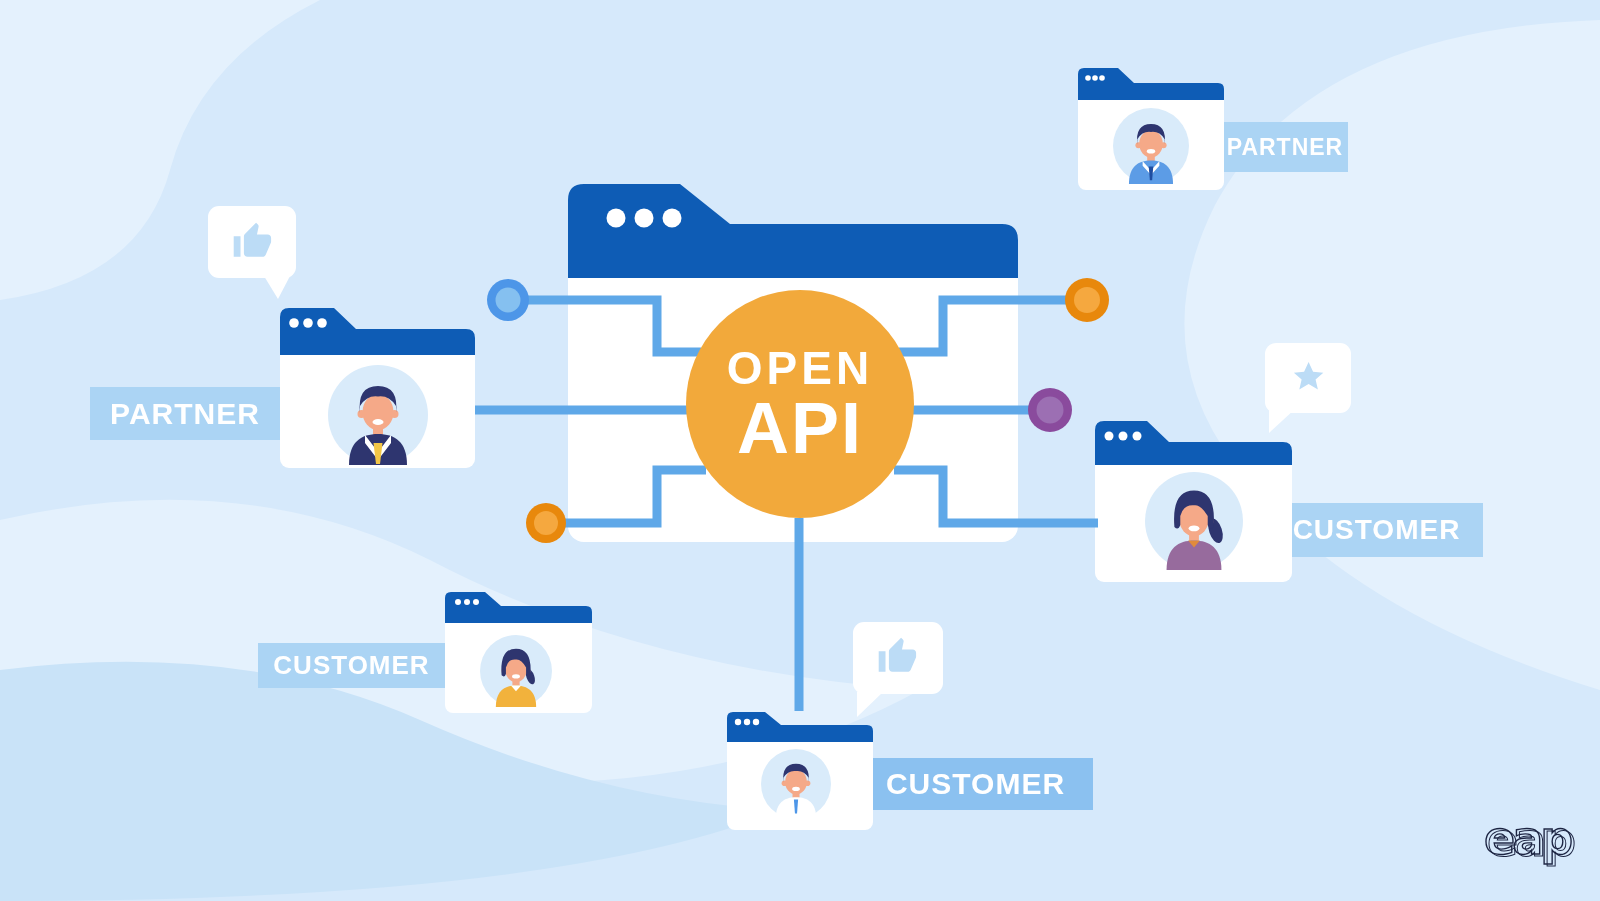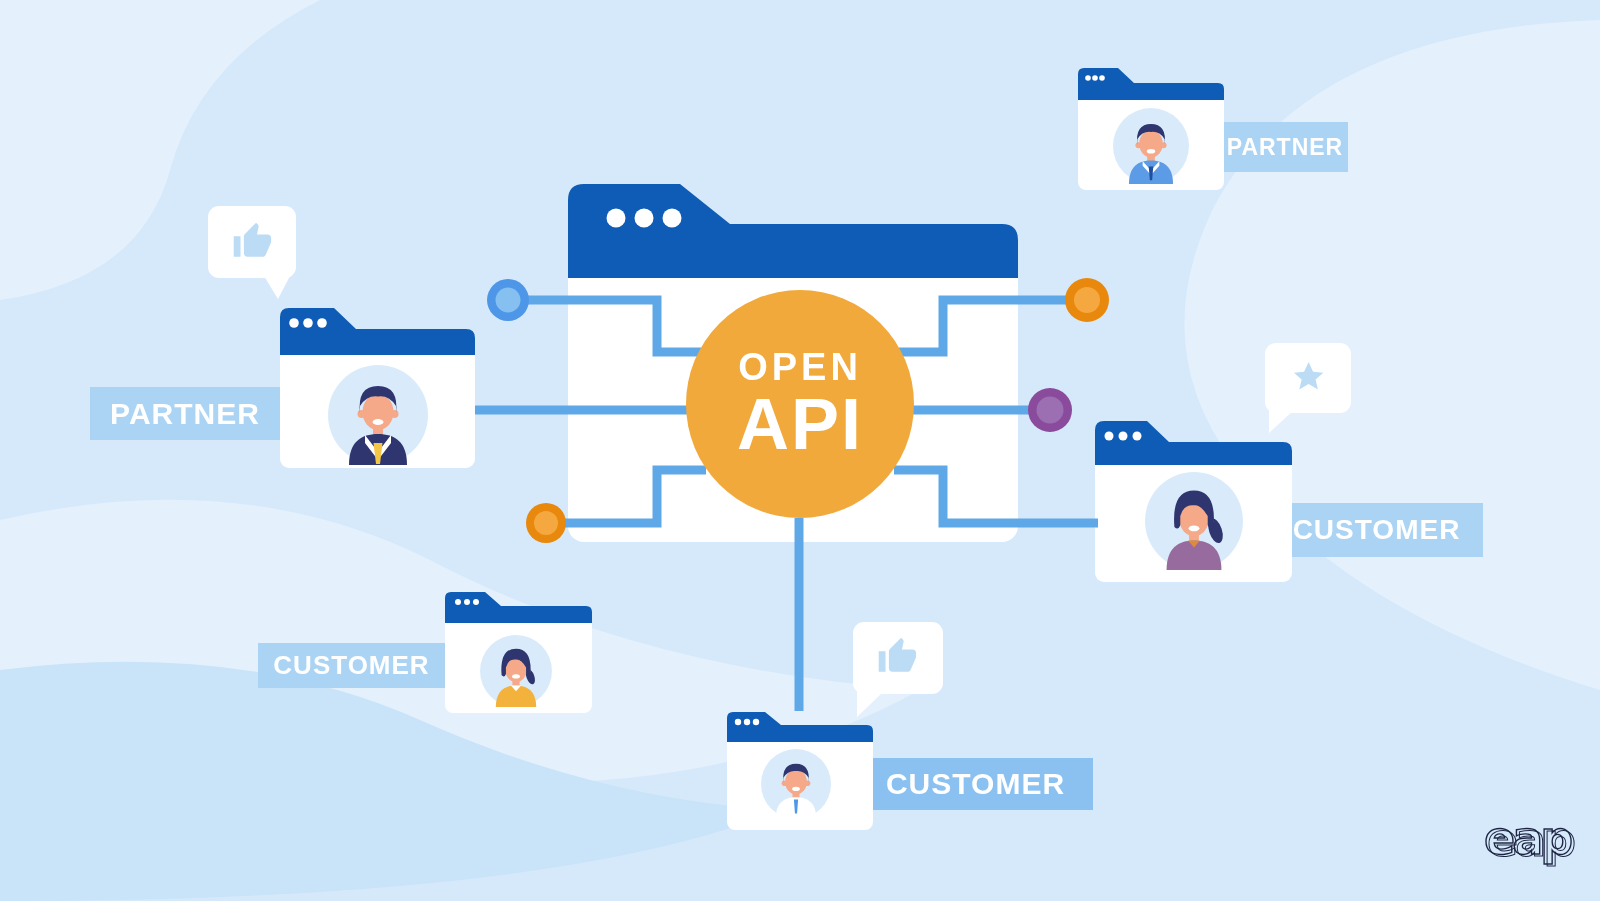--- a/index.html
+++ b/index.html
@@ -43,21 +43,21 @@
   
   #connectors{position:absolute;left:0;top:0;z-index:3;}
   #connectors .line{stroke:var(--connector);stroke-width:9;fill:none;}
   
   #api-circle{
     position:absolute;left:686px;top:290px;width:228px;height:228px;z-index:4;
     background:var(--circle-orange);border-radius:50%;
     display:flex;flex-direction:column;align-items:center;justify-content:center;
     color:#fff;font-weight:700;text-align:center;
   }
-  #api-line1{font-size:38px;letter-spacing:4px;line-height:1.05;}
+  #api-line1{font-size:46px;letter-spacing:4px;line-height:1.05;}
   #api-line2{font-size:72px;letter-spacing:2px;line-height:1.0;}
   
   #logo{position:absolute;left:1478px;top:804px;z-index:2;}
   #logo text{font-family:"DejaVu Sans",sans-serif;font-weight:bold;}
 </style>
 </head>
 <body>
 
 <div id="stage">
 

